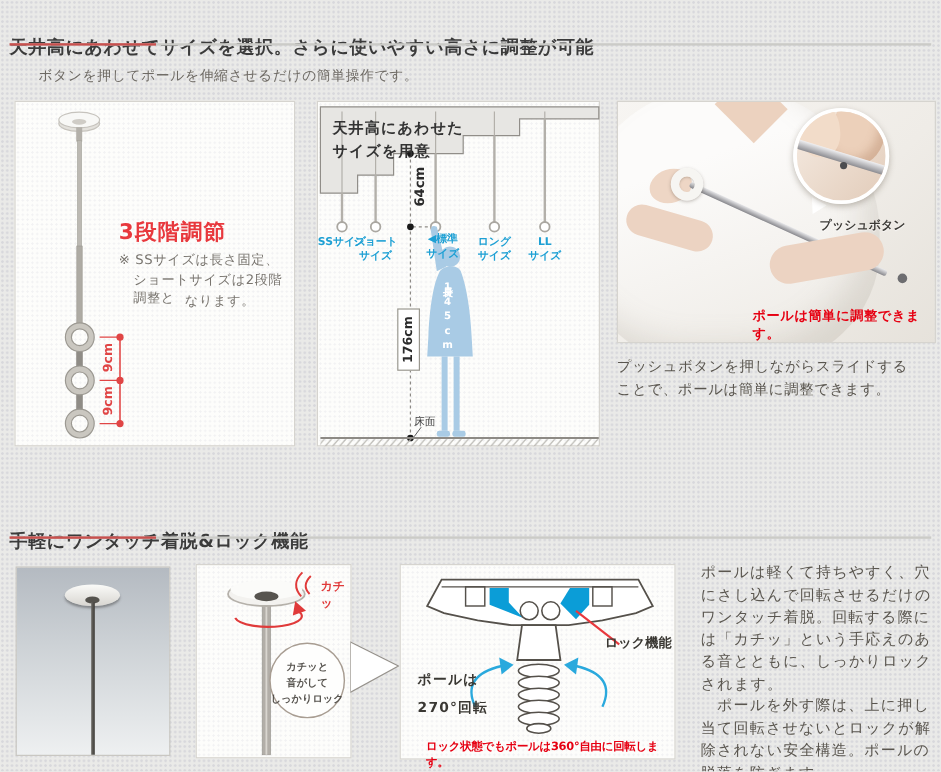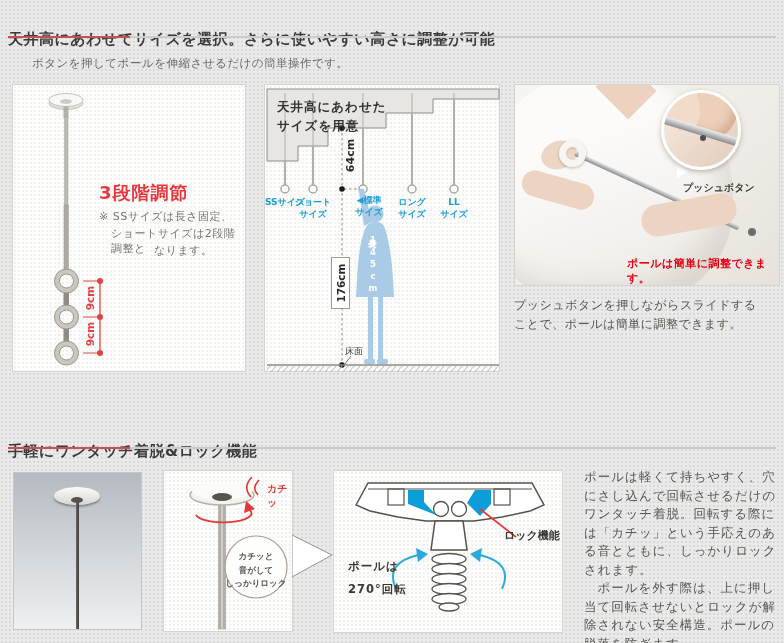--- a/index.html
+++ b/index.html
@@ -279,20 +279,21 @@
       </g>
       <path d="M62,118 Q50,92 84,84" fill="none" stroke="#2aa9dd" stroke-width="2"></path>
       <polygon points="82,77 94,83 84,91" fill="#2aa9dd"></polygon>
       <path d="M168,118 Q180,92 146,84" fill="none" stroke="#2aa9dd" stroke-width="2"></path>
       <polygon points="148,77 136,83 146,91" fill="#2aa9dd"></polygon>
       <line x1="146" y1="38" x2="182" y2="66" stroke="#e8383d" stroke-width="1.8"></line>
     </svg>
     <div class="abs lockpart-label">ロック機能</div>
     <div class="abs rotate-label pre">ポールは
 270°回転</div>
+    <div class="abs rotate-note">ロック状態でもポールは360°自由に回転します。</div>
   </div>
 
   <div class="abs body-text">
     <p>ポールは軽くて持ちやすく、穴にさし込んで回転させるだけのワンタッチ着脱。回転する際には「カチッ」という手応えのある音とともに、しっかりロックされます。</p>
     <p>　ポールを外す際は、上に押し当て回転させないとロックが解除されない安全構造。ポールの脱落を防ぎます。</p>
   </div>
 
 </div>
 
 </body></html>

